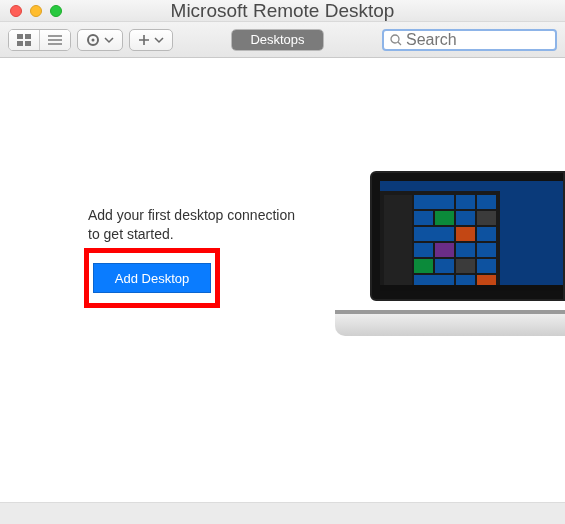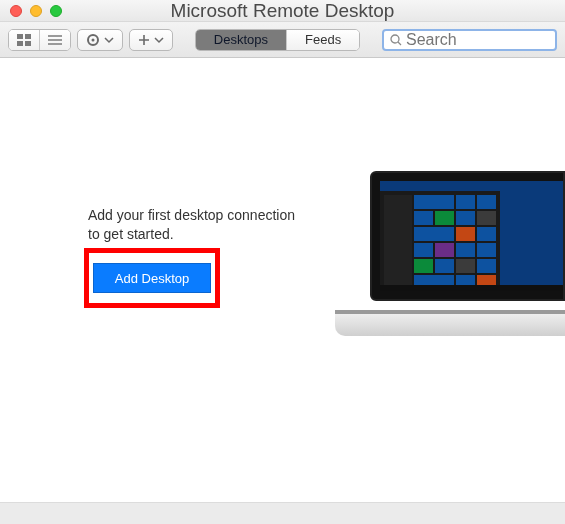--- a/index.html
+++ b/index.html
@@ -20,21 +20,21 @@
   }
   .seg { display: inline-flex; border: 1px solid #b9b9b9; border-radius: 5px; overflow: hidden; background: #fff; height: 22px; box-shadow: 0 1px 0 rgba(255,255,255,.6) inset; }
   .seg button, .btn {
     background: linear-gradient(#ffffff,#f1f1f1); border: none; height: 20px; padding: 0 8px;
     display: inline-flex; align-items: center; justify-content: center; cursor: default; font-size: 12px; color: #555;
   }
   .seg button + button { border-left: 1px solid #c8c8c8; }
   .btn { border: 1px solid #b9b9b9; border-radius: 5px; height: 22px; }
   .seg-tabs { margin-left: auto; margin-right: auto; }
   .seg-tabs button { padding: 0 18px; font-size: 13px; color: #333; }
-  .seg-tabs .active { background: #7b7b7b; color: #0f172a; }
+  .seg-tabs .active { background: #7b7b7b; color: #ffffff; }
   .search {
     width: 175px; height: 22px; border: 2px solid #8db4e8; background: #fff; border-radius: 4px;
     display: flex; align-items: center; padding: 0 6px; gap: 4px;
   }
   .search svg { flex: none; }
   .search input { border: none; outline: none; width: 100%; font-size: 16px; color: #777; background: transparent; }
   .content { position: relative; height: calc(524px - 22px - 36px - 22px); background: #fff; }
   .empty-text {
     position: absolute; left: 88px; top: 148px; width: 210px; font-size: 14px; color: #333; line-height: 1.35;
   }
@@ -103,21 +103,20 @@
     <svg width="12" height="12" viewBox="0 0 12 12">
         <path d="M6 1 V11 M1 6 H11" stroke="#6a6a6a" stroke-width="1.6"></path>
       </svg>
     <svg width="10" height="10" viewBox="0 0 10 10" style="margin-left:4px">
         <path d="M1 3 L5 7 L9 3" fill="none" stroke="#6a6a6a" stroke-width="1.5"></path>
       </svg>
   </button>
 
   <div class="seg seg-tabs">
     <button class="active">Desktops</button>
-    <button>Feeds</button>
   </div>
 
   <div class="search">
     <svg width="12" height="12" viewBox="0 0 12 12">
         <circle cx="5" cy="5" r="4" fill="none" stroke="#8a8a8a" stroke-width="1.3"></circle>
         <line x1="8" y1="8" x2="11" y2="11" stroke="#8a8a8a" stroke-width="1.3"></line>
       </svg>
     <input placeholder="Search" style="">
   </div>
 </div>

